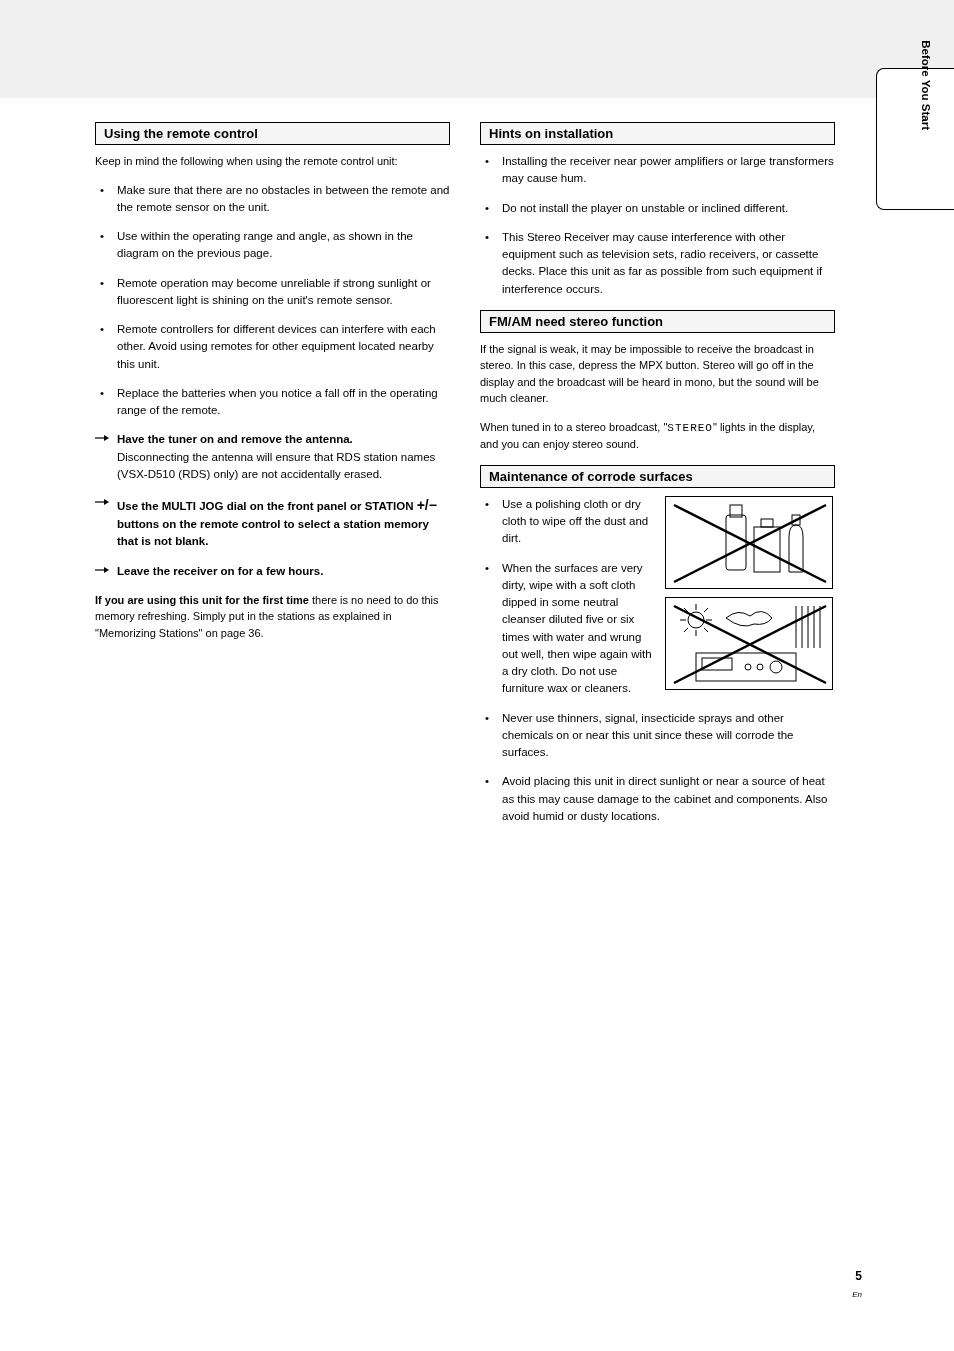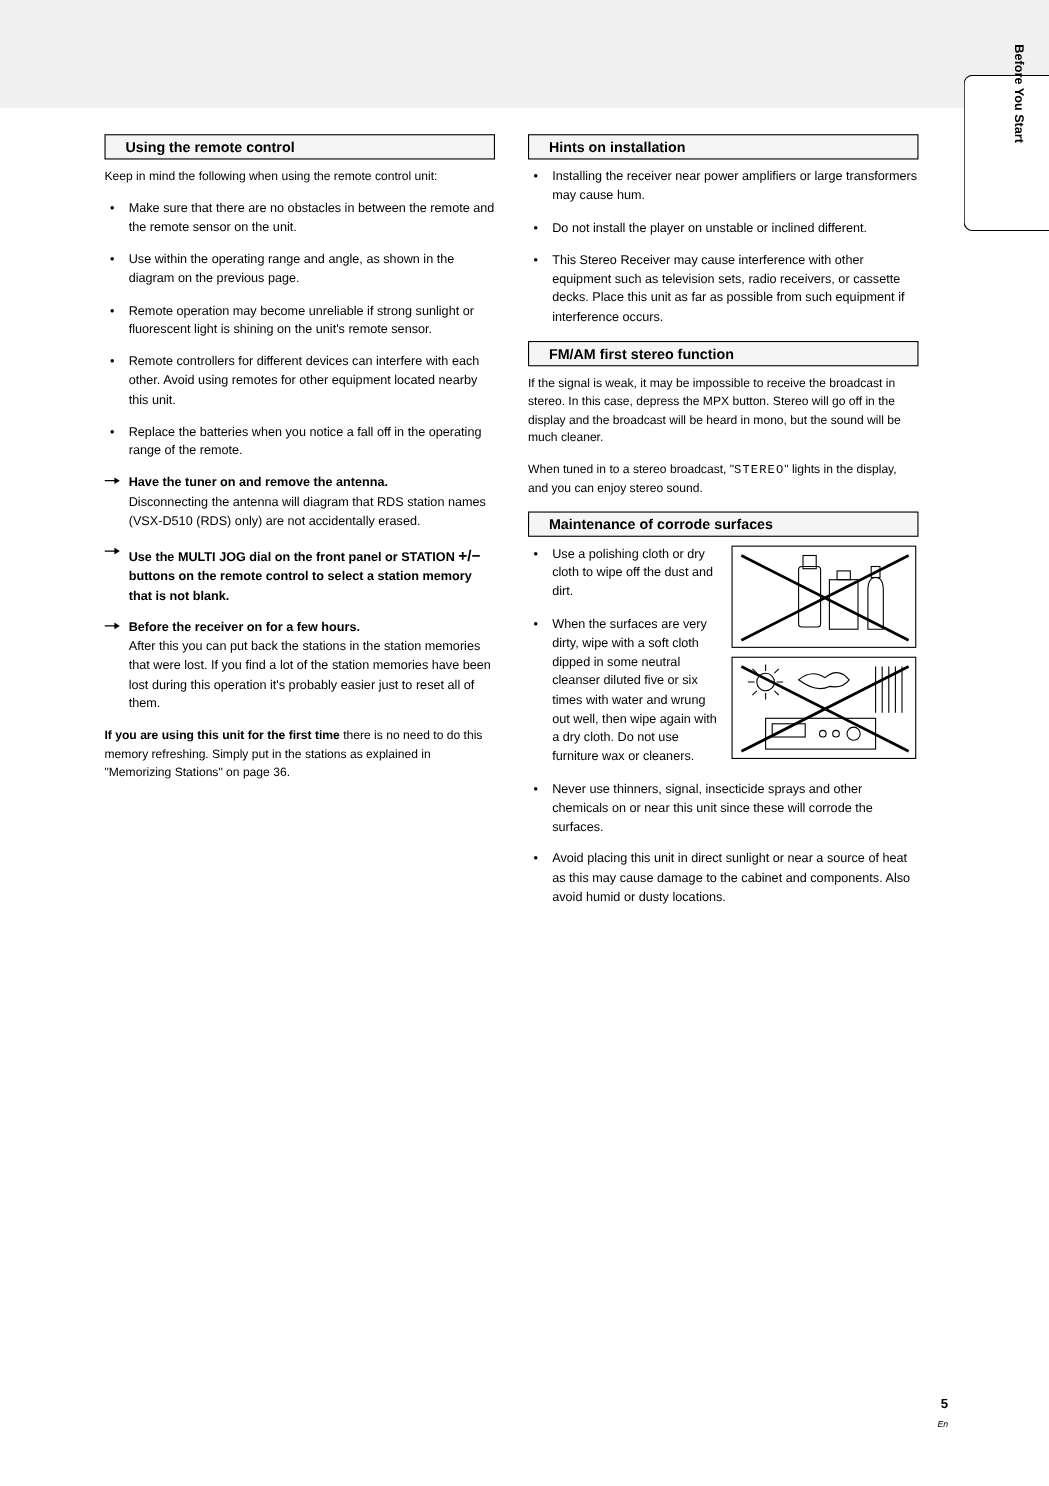--- a/index.html
+++ b/index.html
@@ -22,21 +22,21 @@
     left: 95px;
     top: 122px;
     width: 740px;
     display: flex;
     gap: 30px;
   }
   .col { flex: 1; }
   .section-head {
     border: 1px solid #000;
     background: #f5f5f5;
-    padding: 3px 18px;
+    padding: 3px 8px;
     font-size: 13px;
     font-weight: bold;
     margin-bottom: 8px;
   }
   .para {
     font-size: 11px;
     line-height: 1.5;
     margin-bottom: 12px;
   }
   .bullet-row {
@@ -142,21 +142,21 @@
 
     <div class="bullet-row">
       <div class="bullet-icon">
         <svg width="14" height="10" viewBox="0 0 14 10">
             <line x1="0" y1="5" x2="10" y2="5" stroke="#000" stroke-width="1.2"></line>
             <polygon points="9,2 14,5 9,8" fill="#000"></polygon>
           </svg>
       </div>
       <div>
         <b>Have the tuner on and remove the antenna.</b><br>
-        <span>Disconnecting the antenna will diagram that RDS station names (VSX-D510 (RDS) only) are not accidentally erased.</span>
+        <span>Disconnecting the antenna will ensure that RDS station names (VSX-D510 (RDS) only) are not accidentally erased.</span>
       </div>
     </div>
 
     <div class="bullet-row">
       <div class="bullet-icon">
         <svg width="14" height="10" viewBox="0 0 14 10">
             <line x1="0" y1="5" x2="10" y2="5" stroke="#000" stroke-width="1.2"></line>
             <polygon points="9,2 14,5 9,8" fill="#000"></polygon>
           </svg>
       </div>
@@ -166,22 +166,21 @@
     </div>
 
     <div class="bullet-row">
       <div class="bullet-icon">
         <svg width="14" height="10" viewBox="0 0 14 10">
             <line x1="0" y1="5" x2="10" y2="5" stroke="#000" stroke-width="1.2"></line>
             <polygon points="9,2 14,5 9,8" fill="#000"></polygon>
           </svg>
       </div>
       <div>
-        <b>Before the receiver on for a few hours.</b><br>
-        <span>After this you can put back the stations in the station memories that were lost. If you find a lot of the station memories have been lost during this operation it's probably easier just to reset all of them.</span>
+        <b>Leave the receiver on for a few hours.</b><br>
       </div>
     </div>
 
     <div class="para">
       <b>If you are using this unit for the first time</b><span> there is no need to do this memory refreshing. Simply put in the stations as explained in "Memorizing Stations" on page 36.</span>
     </div>
 
   </div>
 
   <div class="col">
@@ -194,21 +193,21 @@
     </div>
     <div class="bullet-row">
       <div class="bullet-icon">•</div>
       <div>Do not install the player on unstable or inclined different.</div>
     </div>
     <div class="bullet-row">
       <div class="bullet-icon">•</div>
       <div>This Stereo Receiver may cause interference with other equipment such as television sets, radio receivers, or cassette decks. Place this unit as far as possible from such equipment if interference occurs.</div>
     </div>
 
-    <div class="section-head">FM/AM first stereo function</div>
+    <div class="section-head">FM/AM need stereo function</div>
 
     <div class="para">If the signal is weak, it may be impossible to receive the broadcast in stereo. In this case, depress the MPX button. Stereo will go off in the display and the broadcast will be heard in mono, but the sound will be much cleaner.</div>
     <div class="para">
       <span>When tuned in to a stereo broadcast, "</span><span class="stereo-font">STEREO</span><span>" lights in the display, and you can enjoy stereo sound.</span>
     </div>
 
     <div class="section-head">Maintenance of corrode surfaces</div>
 
     <div>
 

